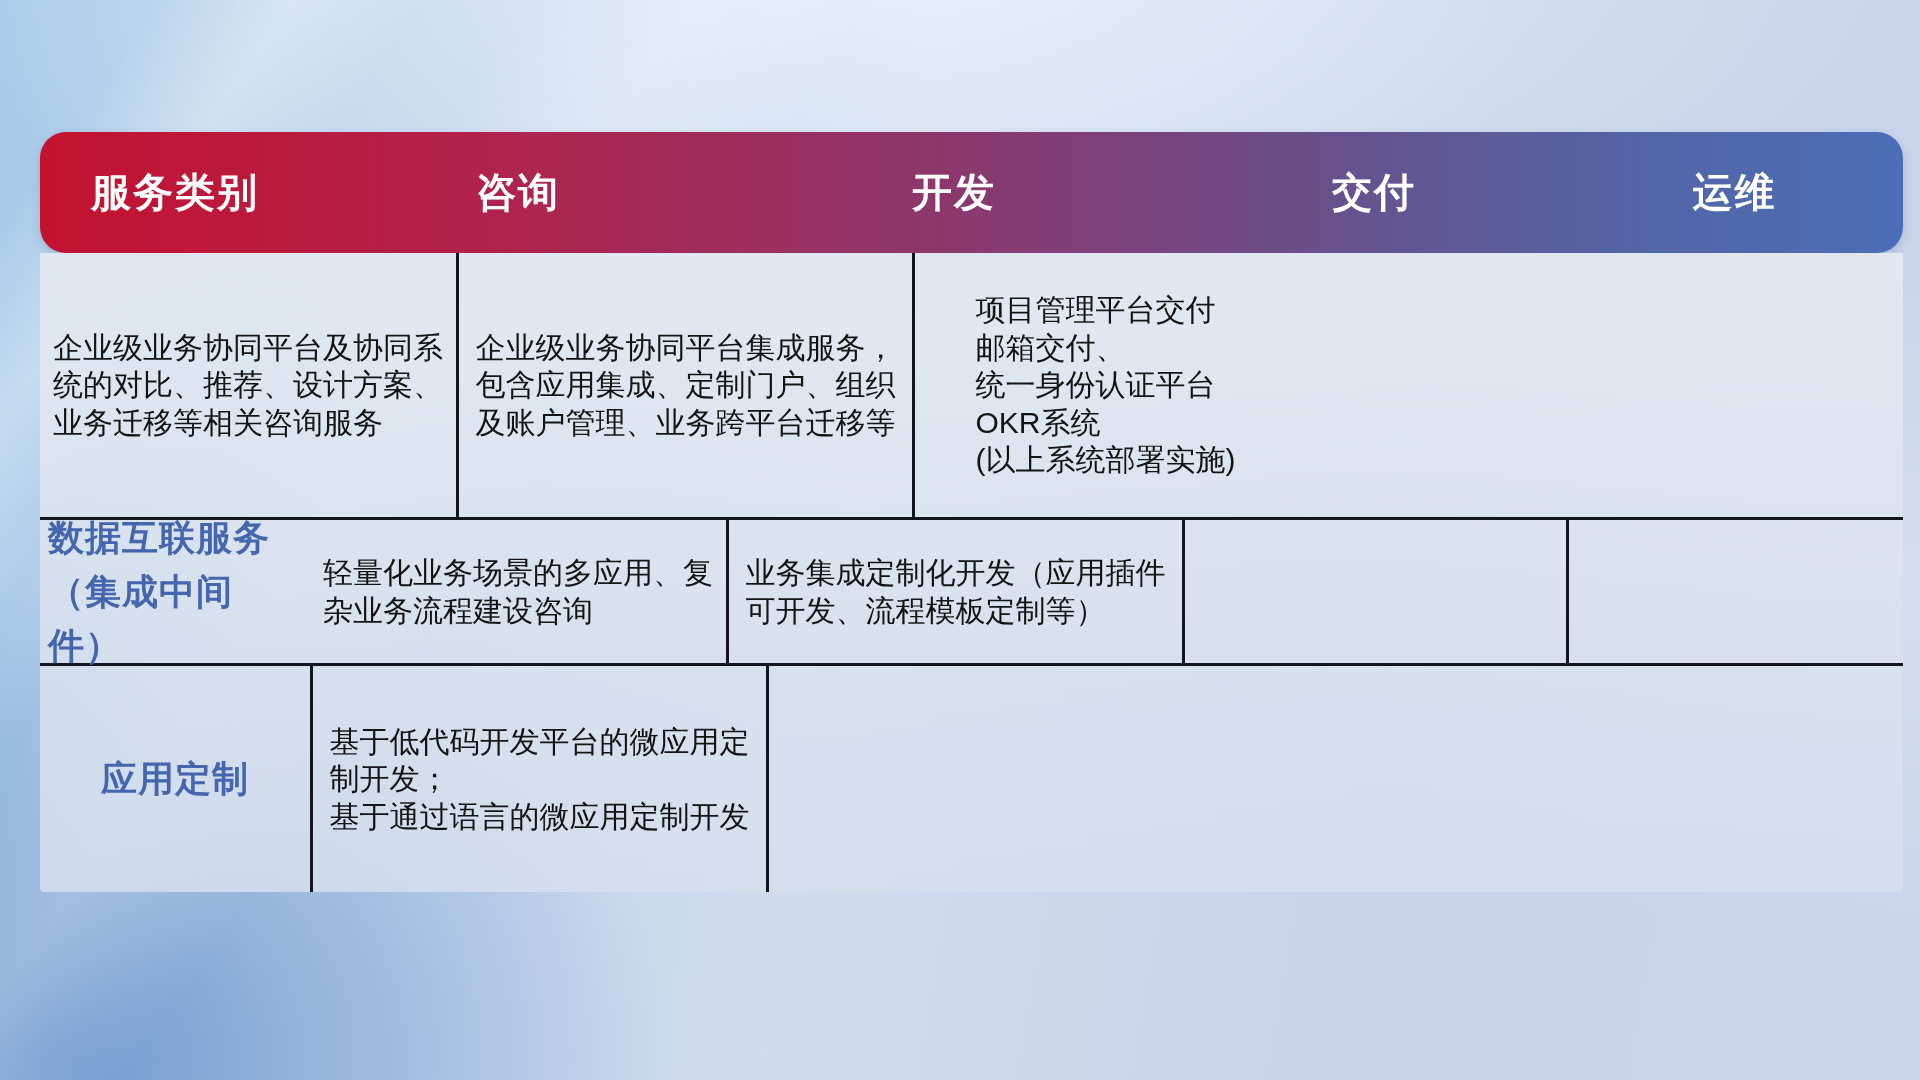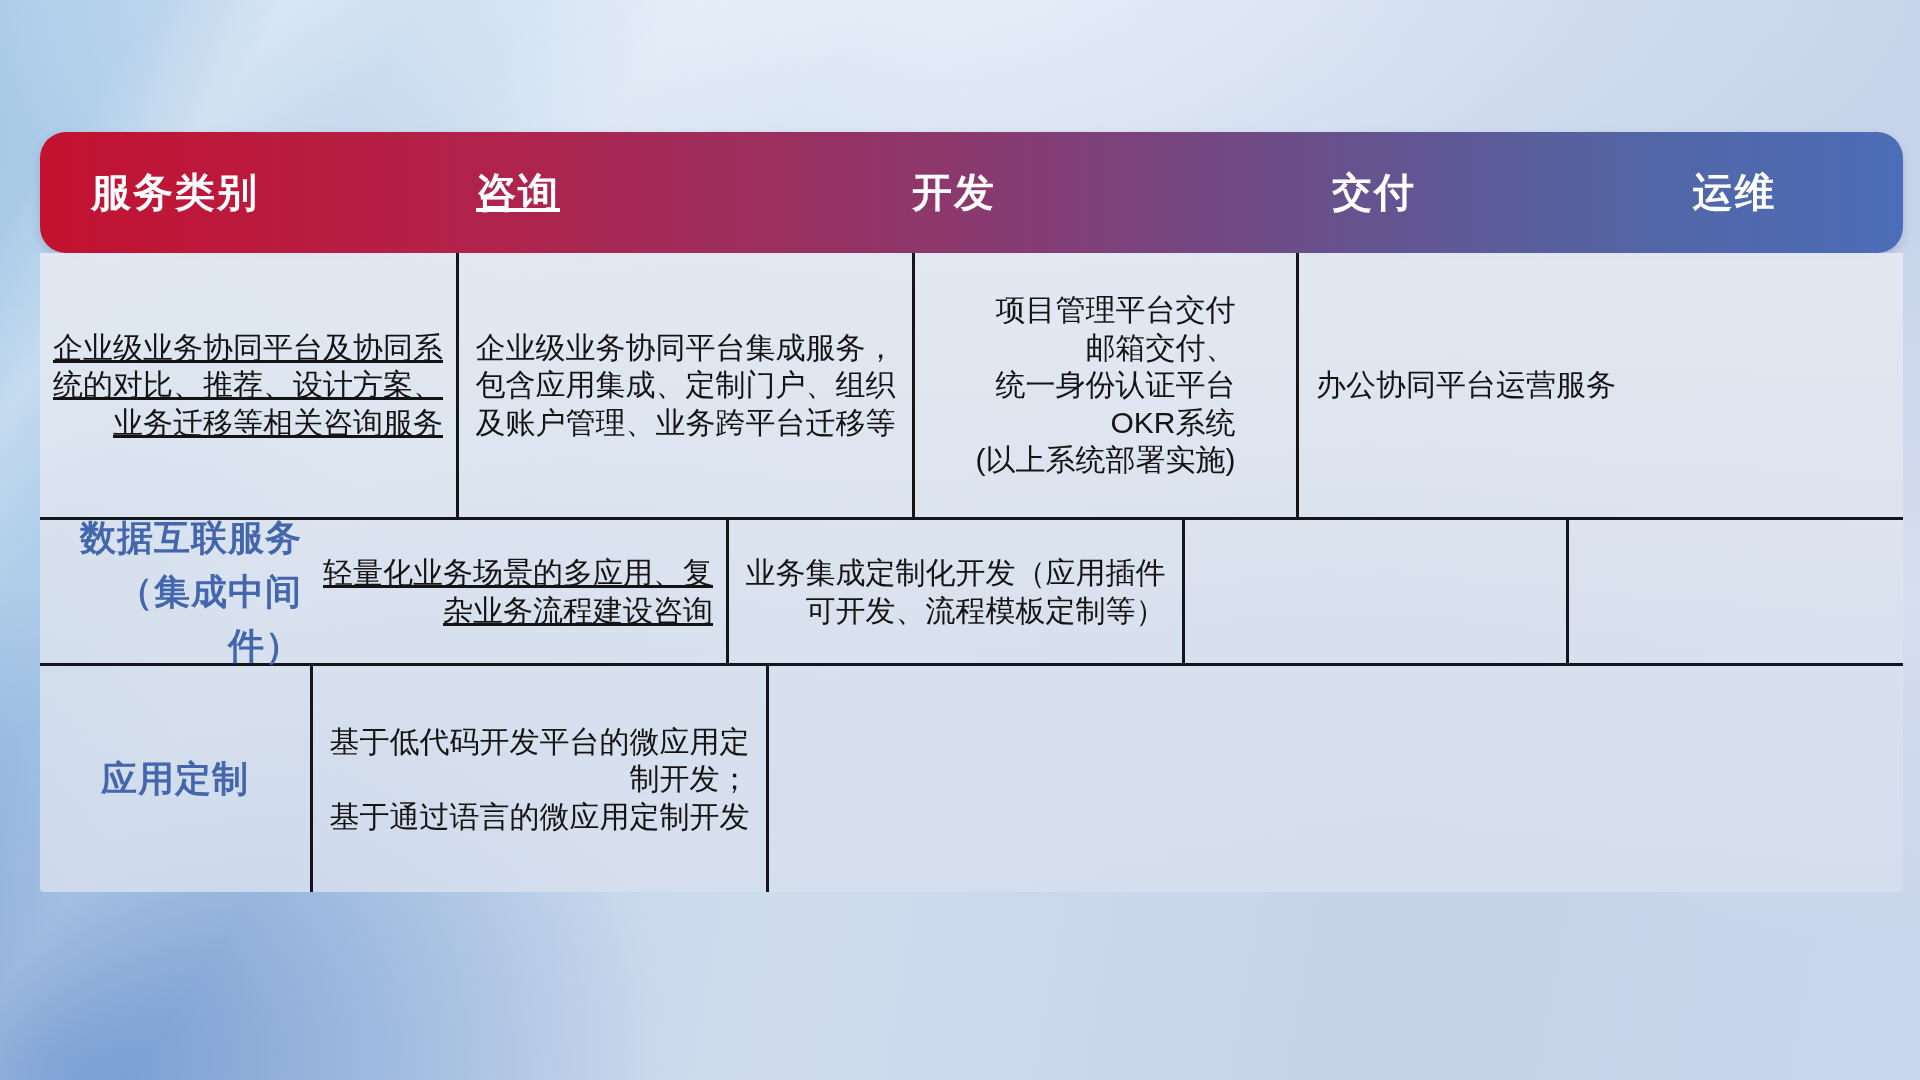--- a/index.html
+++ b/index.html
@@ -41,26 +41,26 @@
     background: linear-gradient(180deg, rgba(228,234,242,0.92) 0%, rgba(218,226,238,0.88) 60%, rgba(214,223,237,0.86) 100%);
     border-bottom-left-radius: 4px; border-bottom-right-radius: 4px;
   }
   .trow { display: flex; box-sizing: border-box; }
   .trow.r1 { height: 264px; }
   .trow.r2 { height: 146px; border-top: 3px solid #15151d; }
   .trow.r3 { height: 229px; border-top: 3px solid #15151d; }
   .cell {
     box-sizing: border-box;
     display: flex; align-items: center; justify-content: center;
-    text-align: right; white-space: pre-line;
+    text-align: left; white-space: pre-line;
     font-size: 30px; line-height: 1.25; color: #141414;
     padding: 16px 8px;
   }
   .c1 { width: 270px; }
-  .c2 { width: 416px; text-decoration: underline; }
+  .c2 { width: 416px; }
   .c3 { width: 456px; }
   .c4 { width: 384px; }
   .c5 { width: 337px; }
   .vline { border-left: 3px solid #15151d; }
   .cat {
     font-size: 36px; font-weight: bold; color: #4366ad;
     line-height: 1.5; letter-spacing: 1px;
   }
 </style>
 </head>
@@ -84,21 +84,20 @@
 统的对比、推荐、设计方案、
 业务迁移等相关咨询服务</div>
         <div class="cell c3 vline">企业级业务协同平台集成服务，
 包含应用集成、定制门户、组织
 及账户管理、业务跨平台迁移等</div>
         <div class="cell c4 vline">项目管理平台交付
 邮箱交付、
 统一身份认证平台
 OKR系统
 (以上系统部署实施)</div>
-        <div class="cell c5 vline">办公协同平台运营服务</div>
       </div>
 
       <div class="trow r2">
         <div class="cell cat c1">数据互联服务
 （集成中间件）</div>
         <div class="cell c2">轻量化业务场景的多应用、复
 杂业务流程建设咨询</div>
         <div class="cell c3 vline">业务集成定制化开发（应用插件
 可开发、流程模板定制等）</div>
         <div class="cell c4 vline"></div>

